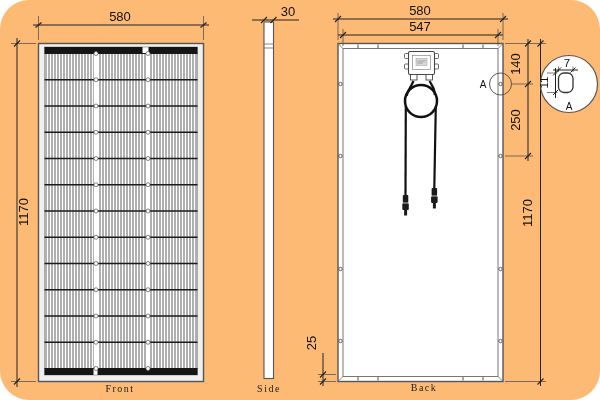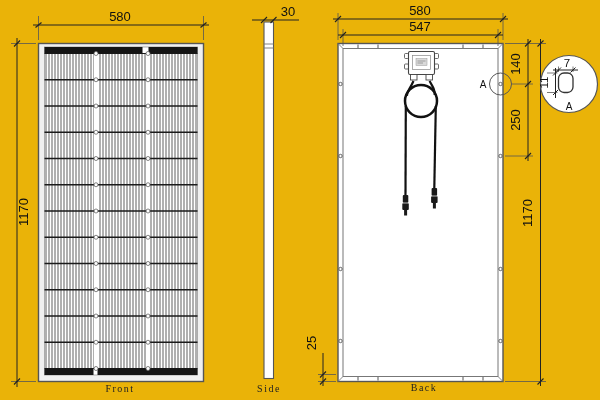--- a/index.html
+++ b/index.html
@@ -1,17 +1,17 @@
 <!DOCTYPE html>
 <html><head>
 <meta charset="utf-8">
 <style>
   html,body{margin:0;padding:0;background:#ffffff;}
-  .canvas{position:relative;width:600px;height:400px;background:#eab308;overflow:hidden;
-          font-family:"Liberation Sans", sans-serif;}
+  .canvas{position:relative;width:600px;height:400px;background:#fdba74;overflow:hidden;
+          font-family:"Liberation Sans", sans-serif;border-radius:29px;}
   svg text{font-family:"Liberation Sans", sans-serif;fill:#111111;}
   svg text.viewlabel{font-family:"Liberation Serif", serif;letter-spacing:1.5px;fill:#222222;}
 </style>
 </head>
 <body>
 
 <div class="canvas">
 <svg width="600" height="400" viewBox="0 0 600 400">
 
   <g>

